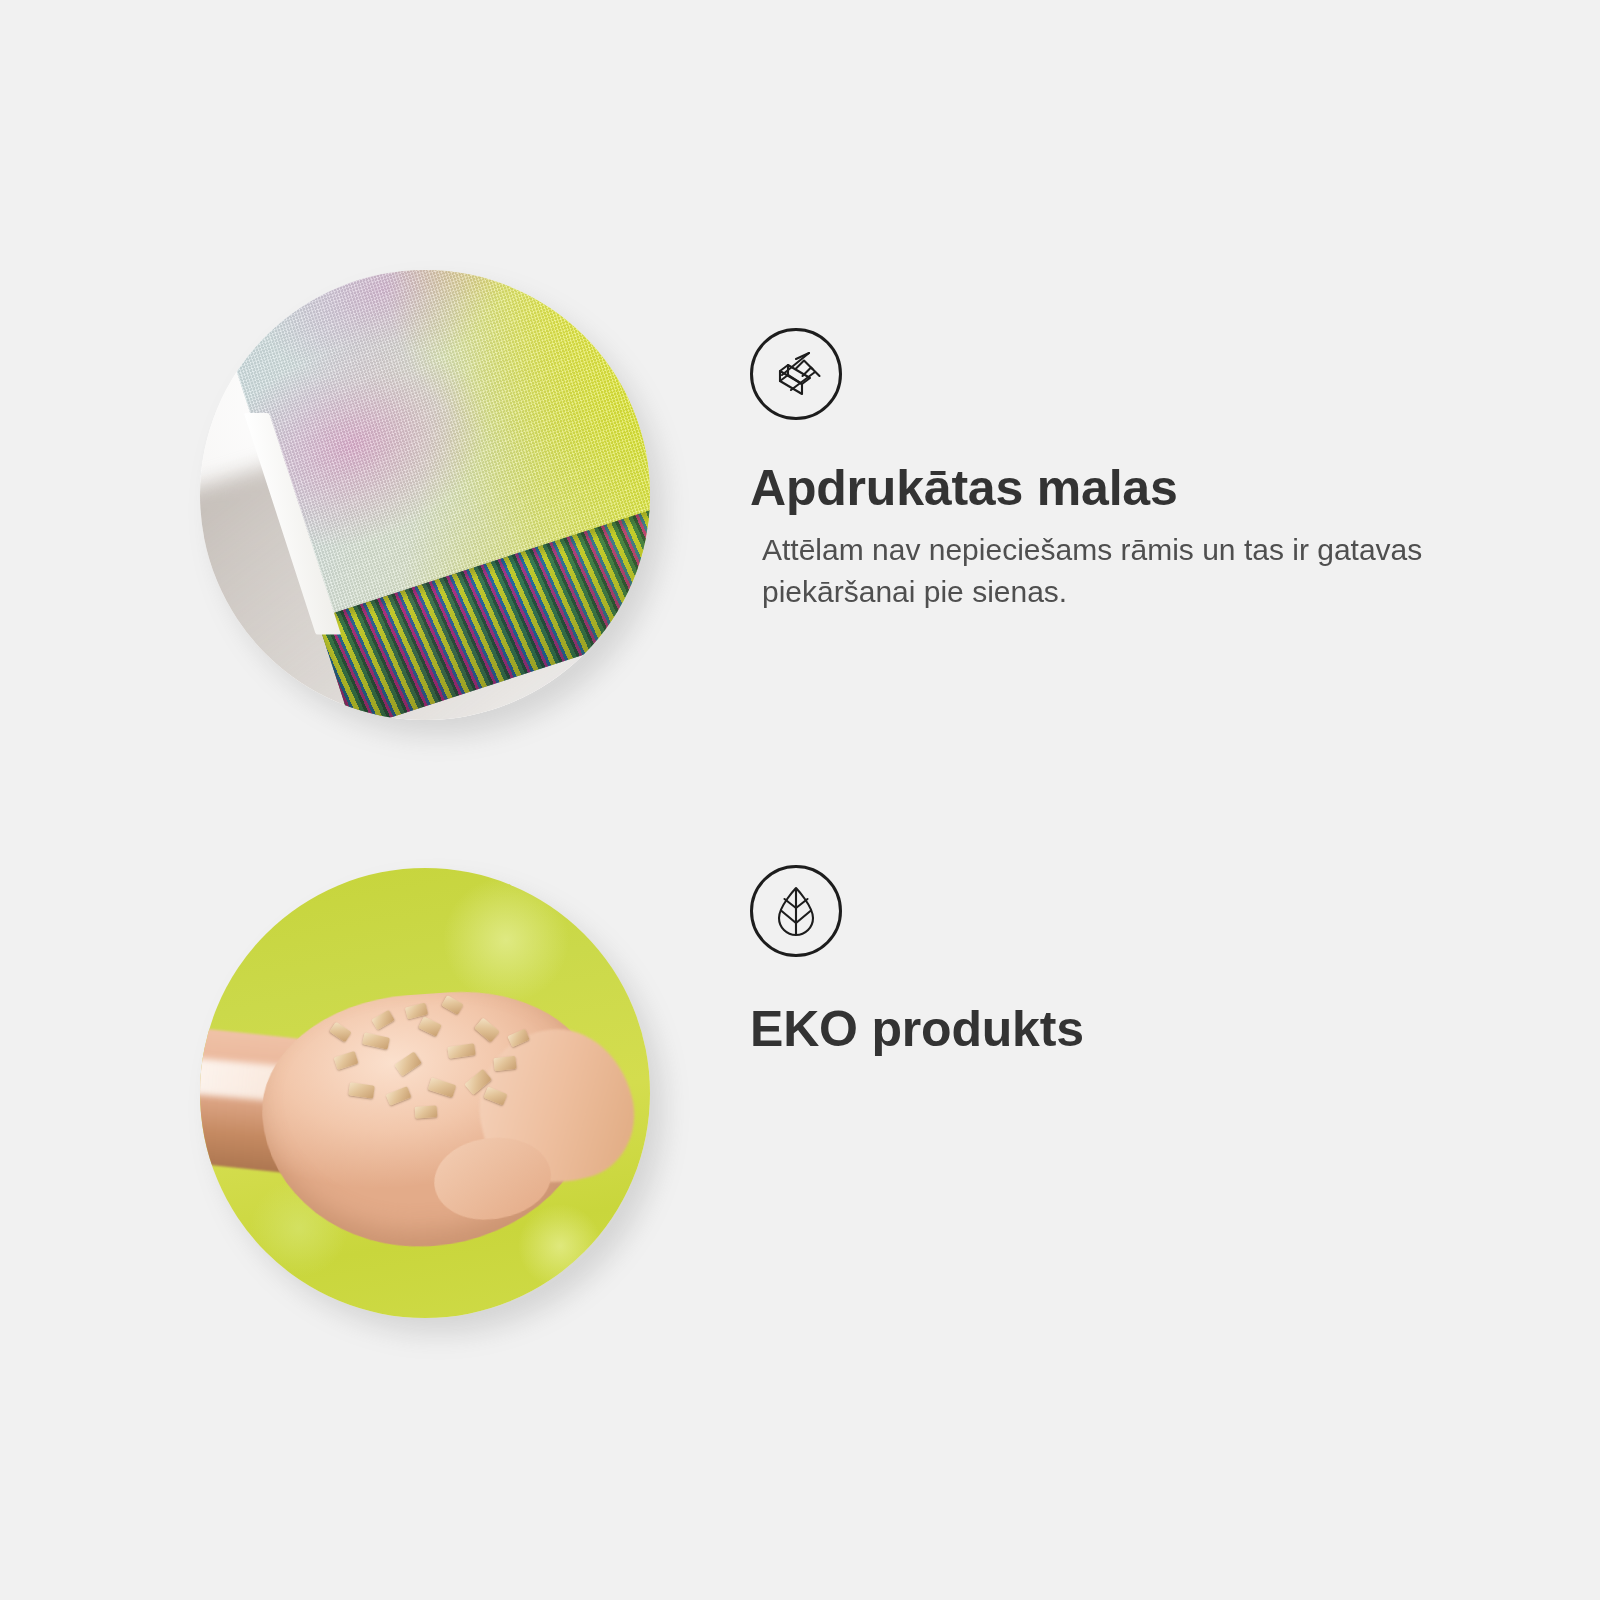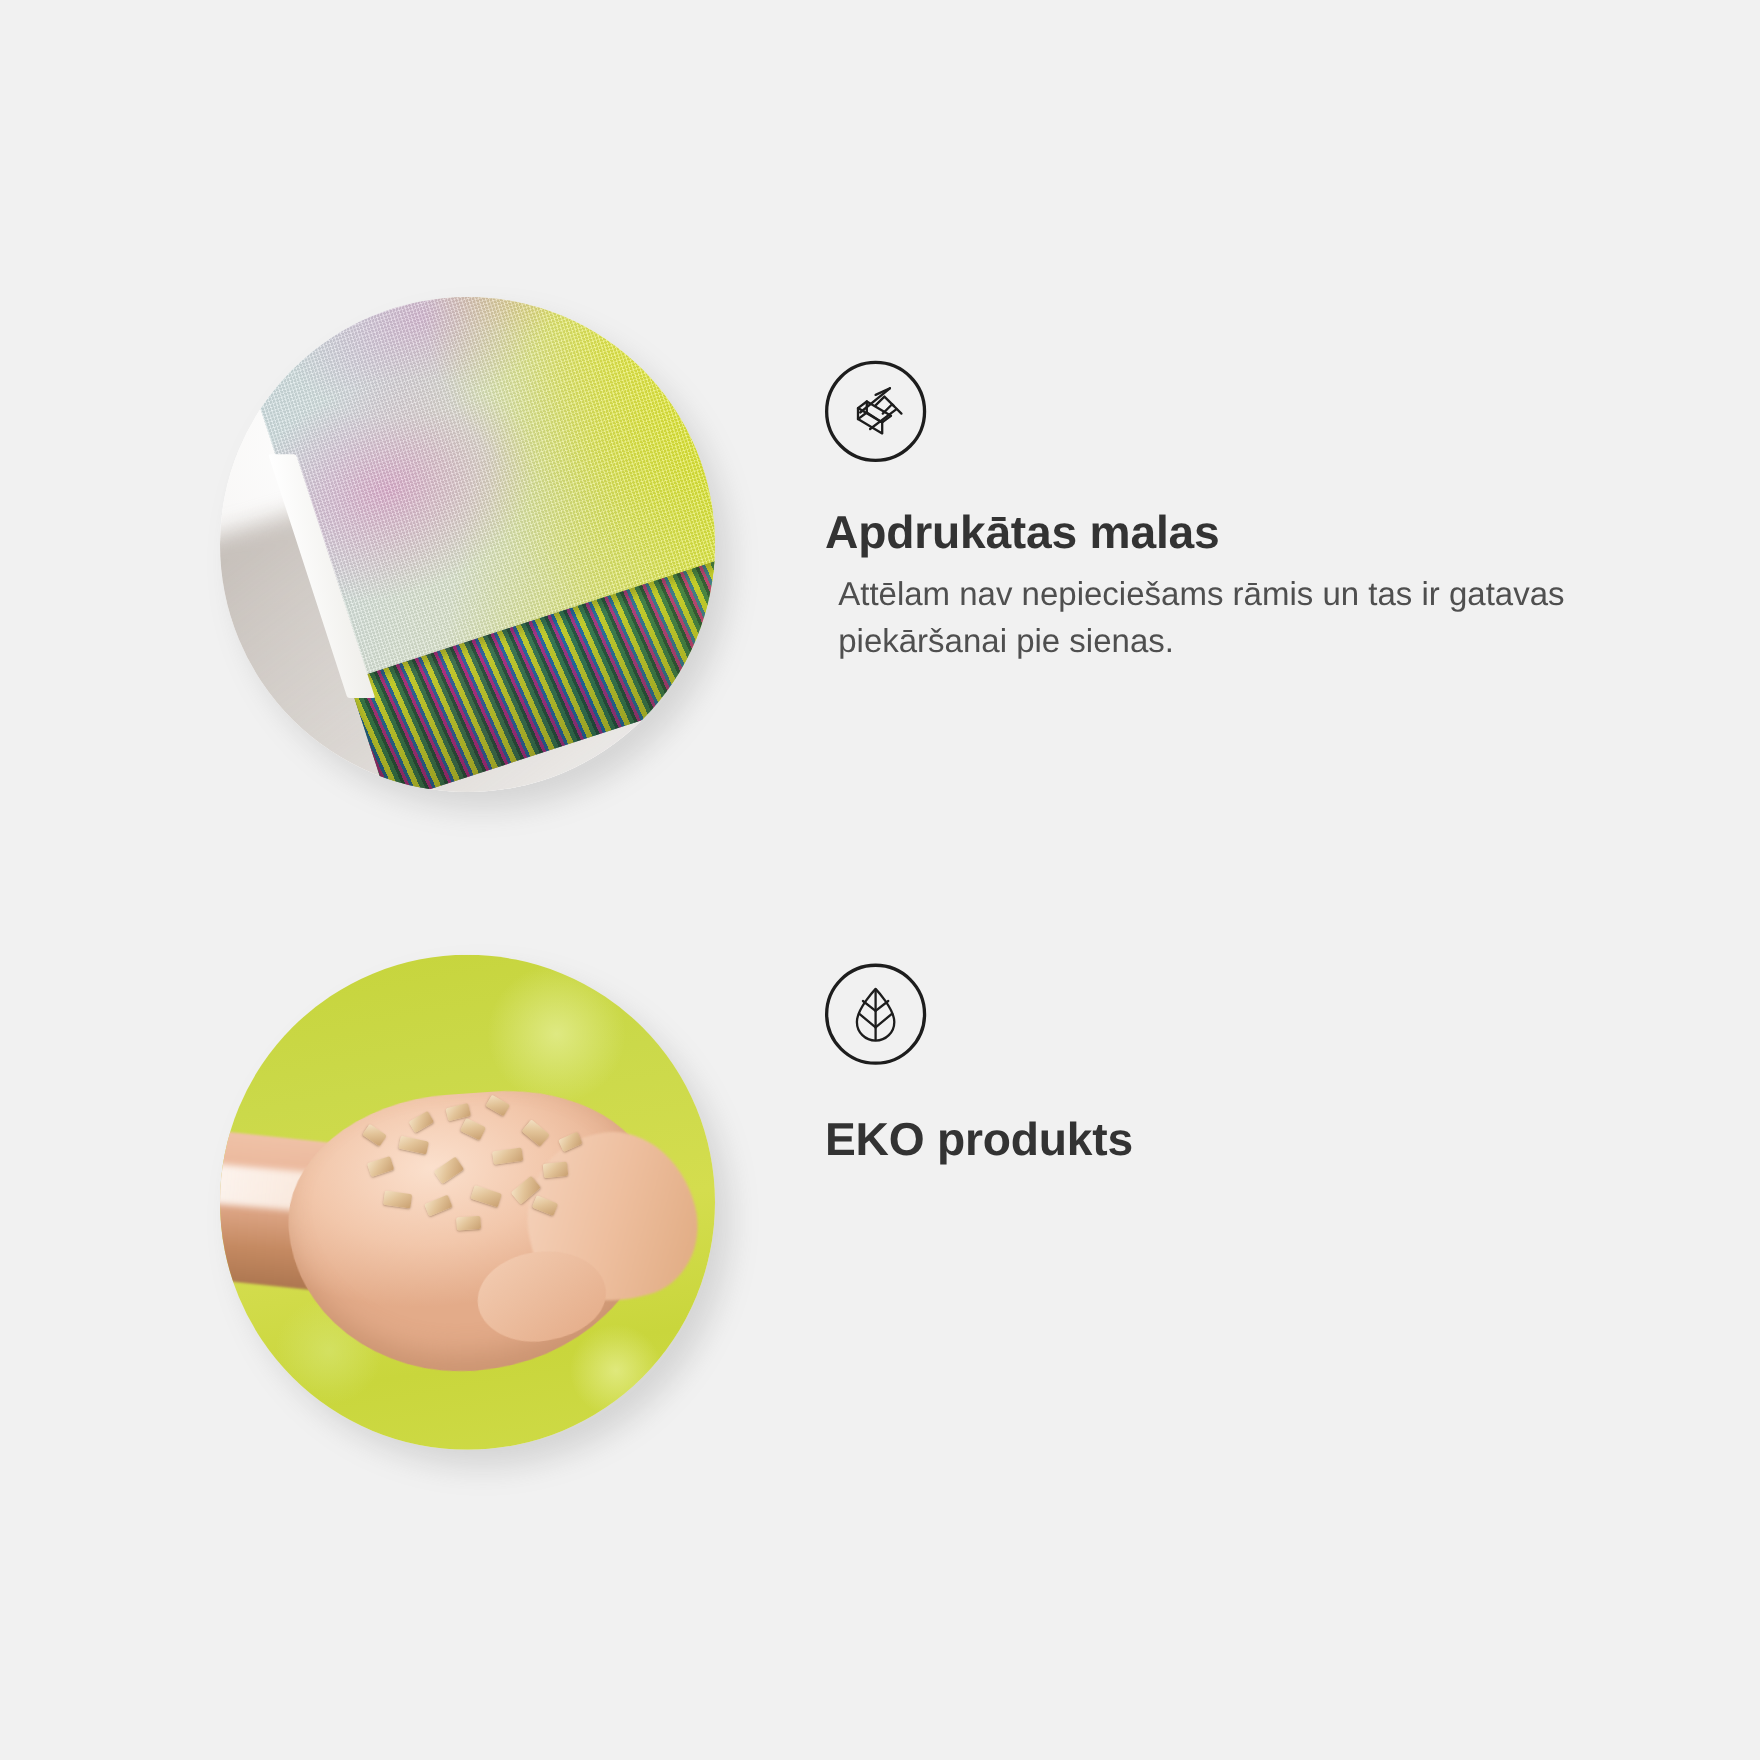--- a/index.html
+++ b/index.html
@@ -222,37 +222,37 @@
     border-radius: 2px;
   }
 
   
   .text-col {
     position: absolute;
     left: 750px;
     width: 760px;
   }
   #feature-1 .text-col { top: 78px; }
-  #feature-2 .text-col { top: 28px; }
+  #feature-2 .text-col { top: 17px; }
 
   .icon-badge {
     width: 92px;
     height: 92px;
     border-radius: 50%;
     border: 3px solid #1d1d1d;
     box-sizing: border-box;
     display: flex;
     align-items: center;
     justify-content: center;
     margin-bottom: 42px;
   }
   #feature-2 .icon-badge { margin-bottom: 46px; }
 
   .feature-title {
-    font-size: 42px;
+    font-size: 50px;
     font-weight: 700;
     color: #333333;
     letter-spacing: -0.2px;
     margin: 0 0 14px 0;
     line-height: 1.05;
   }
   .feature-desc {
     font-size: 30px;
     font-weight: 400;
     color: #4f4f4f;

